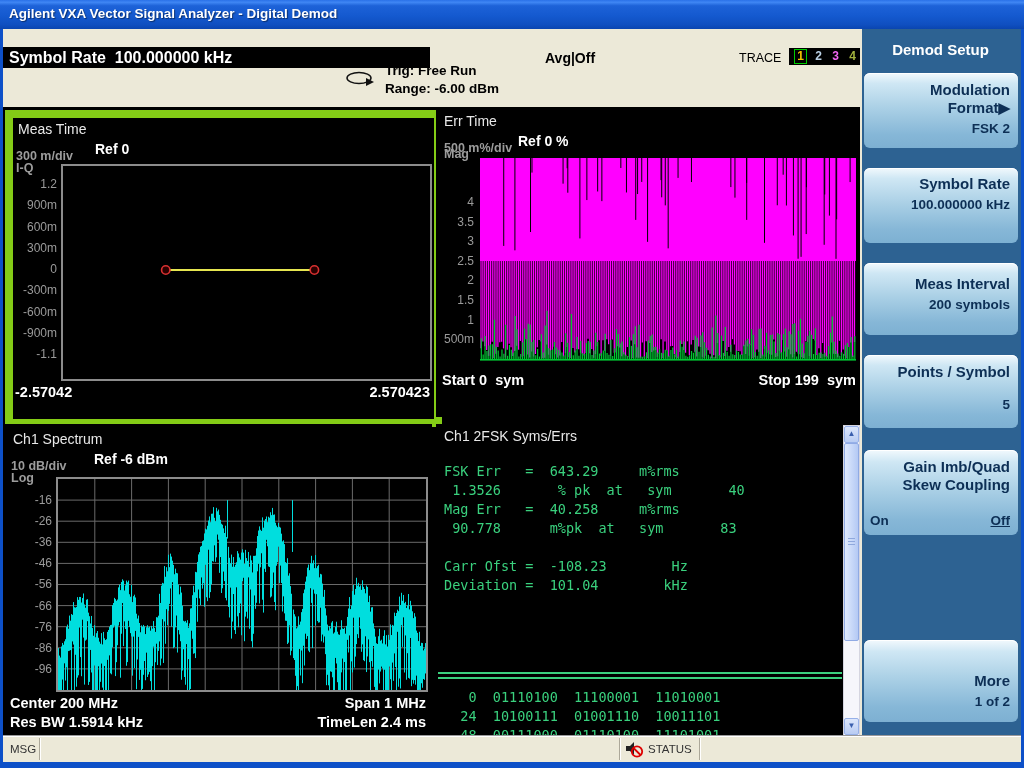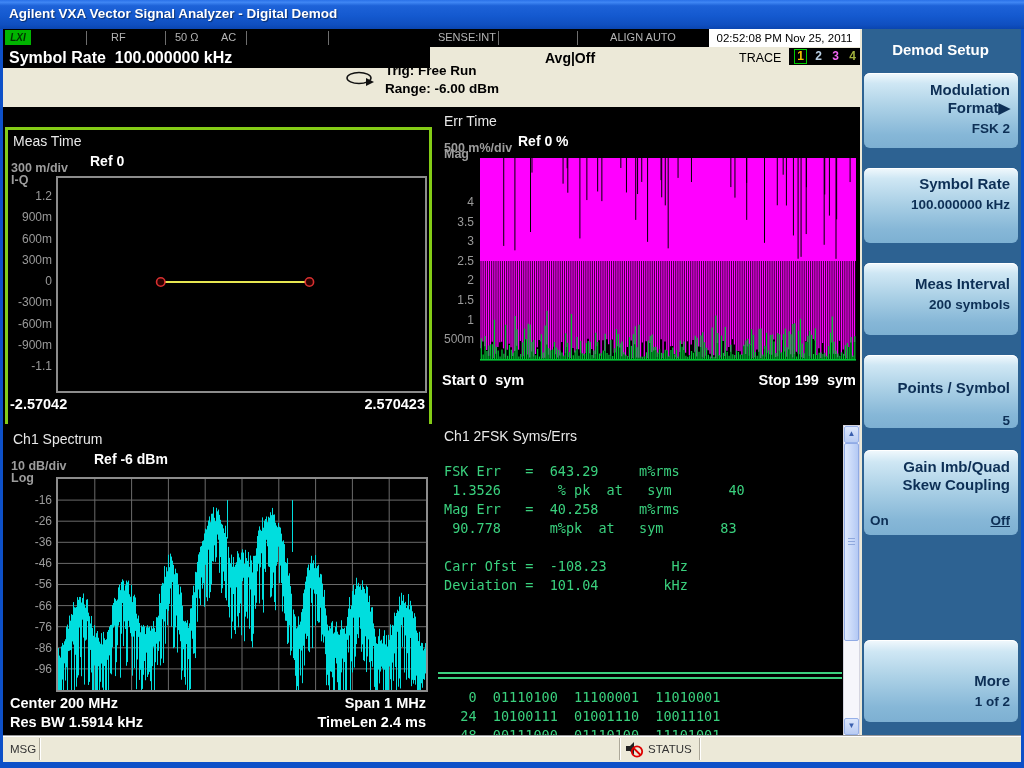--- a/index.html
+++ b/index.html
@@ -79,39 +79,20 @@
 <body>
 
 <div id="screen">
 
   <div id="titlebar" class="abs">
     <span class="ttl">Agilent VXA Vector Signal Analyzer - Digital Demod</span>
   </div>
 
   <div id="content" class="abs">
 
-    <div id="strip" class="abs">
-      <div id="lxi">
-          <span>LXI</span>
-        </div>
-      <div class="sep" style="left:83px"></div>
-      <div class="stext" style="left:108px">RF</div>
-      <div class="sep" style="left:162px"></div>
-      <div class="stext" style="left:172px">50 Ω</div>
-      <div class="stext" style="left:218px">AC</div>
-      <div class="sep" style="left:243px"></div>
-      <div class="sep" style="left:325px"></div>
-      <div class="stext" style="left:325px;width:168px;text-align:right">SENSE:INT</div>
-      <div class="sep" style="left:495px"></div>
-      <div class="sep" style="left:574px"></div>
-      <div class="stext" style="left:574px;width:132px;text-align:center">ALIGN AUTO</div>
-      <div id="timecell">
-          <span>02:52:08 PM Nov 25, 2011</span>
-        </div>
-    </div>
 
     <div id="hdr" class="abs">
       <div id="banner">
         <span>Symbol Rate  100.000000 kHz</span>
       </div>
       <svg class="abs" style="left:342px;top:23px" width="30" height="16">
         <ellipse cx="14" cy="8" rx="12" ry="5.5" fill="none" stroke="#111" stroke-width="1.5"></ellipse>
         <polygon points="21,8 21,16 29,12" fill="#111"></polygon>
       </svg>
       <div class="hblk" style="left:382px;top:16px">Trig: Free Run</div>
@@ -121,21 +102,21 @@
       <div id="tracebox">
           <span class="trc" style="color: rgb(242, 194, 0); border: 1px solid rgb(0, 204, 0);">1</span>
           <span class="trc" style="color: rgb(185, 207, 227);">2</span>
           <span class="trc" style="color: rgb(242, 102, 242);">3</span>
           <span class="trc" style="color: rgb(162, 178, 62);">4</span>
         </div>
     </div>
 
     <div id="plots" class="abs">
 
-      <div class="panel" id="p-mt" style="left:2px;top:20px;width:421px;height:301px;border:3px solid #84cc16">
+      <div class="panel" id="p-mt" style="left:2px;top:3px;width:421px;height:301px;border:8px solid #84cc16">
         <div class="ptitle" style="left:5px;top:3px">Meas Time</div>
         <div class="pscale" style="left:3px;top:25px">300 m/div</div>
         <div class="pref" style="left:82px;top:23px">Ref 0</div>
         <div class="pax" style="left:3px;top:43px">I-Q</div>
         <div class="plotbox" style="left:48px;top:46px;width:367px;height:213px">
           <svg id="svg-mt" width="367" height="213">
               <line x1="102.76" y1="104" x2="251.395" y2="104" stroke="#e6e650" stroke-width="2"></line>
               <circle cx="102.76" cy="104" r="4.2" fill="#2a0000" stroke="#d83030" stroke-width="1.6"></circle>
               <circle cx="251.395" cy="104" r="4.2" fill="#2a0000" stroke="#d83030" stroke-width="1.6"></circle>
             </svg>
@@ -1066,21 +1047,21 @@
           </div>
           <div class="skey" style="top: 139px; height: 75px;">
             <div class="lab" style="padding-top: 7px;">Symbol Rate</div>
             <div class="val">100.000000 kHz</div>
           </div>
           <div class="skey" style="top: 234px; height: 72px;">
             <div class="lab" style="padding-top: 12px;">Meas Interval</div>
             <div class="val">200 symbols</div>
           </div>
           <div class="skey" style="top: 326px; height: 73px;">
-            <div class="lab" style="padding-top: 24px;">Points / Symbol</div>
+            <div class="lab" style="padding-top: 8px;">Points / Symbol</div>
             <div class="val" style="margin-top: 16px;">5</div>
           </div>
           <div class="skey" style="top: 421px; height: 85px;">
             <div class="lab" style="padding-top: 8px;">Gain Imb/Quad<br>Skew Coupling</div>
             <div class="tog">
               <span>On</span>
               <span class="off">Off</span>
             </div>
           </div>
           <div class="skey" style="top: 611px; height: 82px;">

